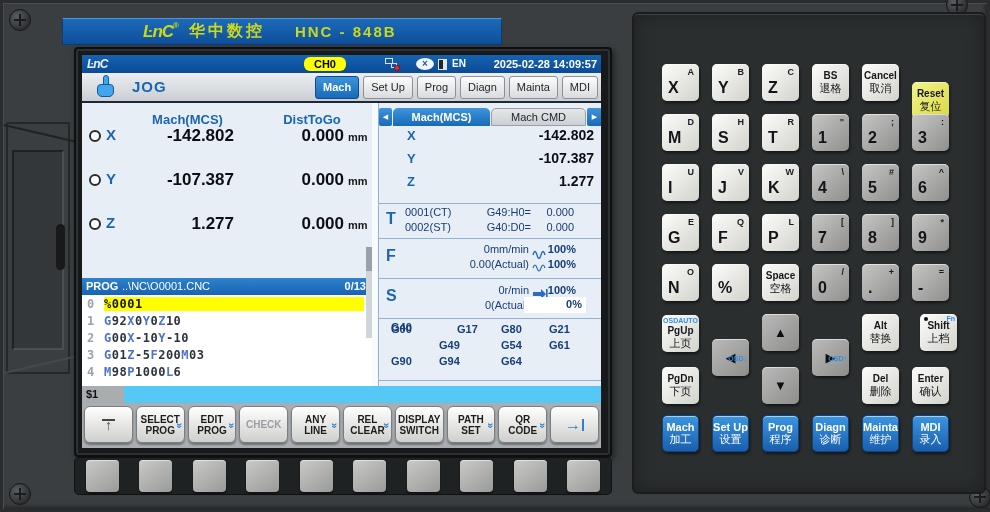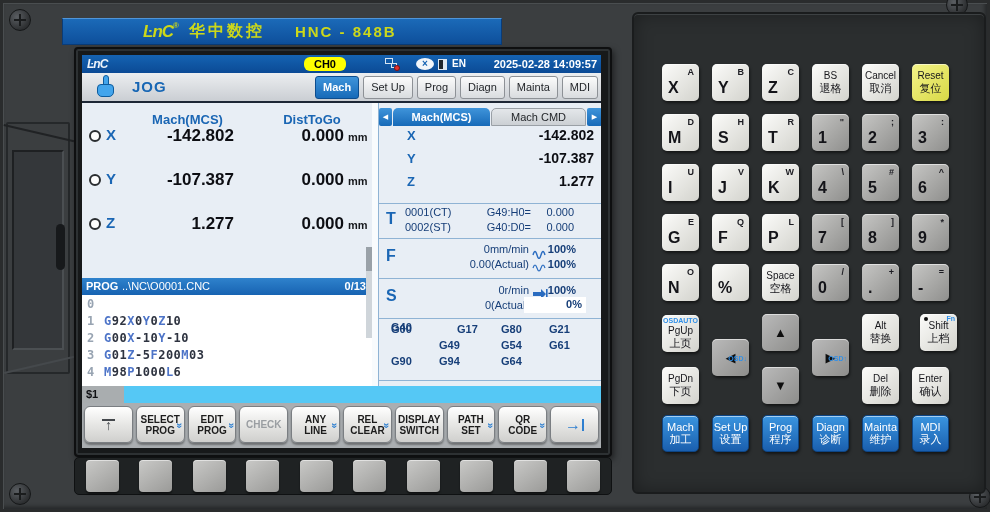--- a/index.html
+++ b/index.html
@@ -132,21 +132,21 @@
   .key { position:absolute; width:37px; height:37px; border-radius:5px;
          box-shadow:1px 2px 3px rgba(0,0,0,.55), inset 0 1px 0 rgba(255,255,255,.55); }
   .kl { background:linear-gradient(135deg,#fcfcfa,#d3d3cd); }
   .kn { background:linear-gradient(135deg,#c6c6c4,#8f8f8d); }
   .ka { background:linear-gradient(135deg,#bababa,#8d8d8b); color:#0e0e0e; font-size:13px; text-align:center; line-height:37px; }
   .ky { background:linear-gradient(135deg,#f4f489,#d8d846); }
   .kb { background:linear-gradient(180deg,#3a95e0,#1a5fae); border:1px solid #0d4585; }
   .km { position:absolute; left:6px; bottom:4px; font-size:16px; font-weight:bold; color:#141419; }
   .ks { position:absolute; right:5px; top:3px; font-size:9px; font-weight:bold; color:#1c1c22; }
   .k2 { display:flex; flex-direction:column; align-items:center; justify-content:center; }
-  .k2a { font-size:10px; font-weight:normal; color:#17171c; line-height:12px; }
+  .k2a { font-size:10px; font-weight:bold; color:#17171c; line-height:12px; }
   .k2b { font-size:11px; color:#17171c; line-height:13px; }
   .kb .k2a, .kb .k2b { color:#ffffff; }
   .kb .k2a { font-size:11px; }
   .ktag { font-size:7px; font-weight:bold; color:#2f8fe8; line-height:8px; }
   .ktagc { position:absolute; top:1px; right:2px; font-size:7px; font-weight:bold; color:#2f8fe8; }
   .led { position:absolute; top:3px; left:4px; width:4px; height:4px; border-radius:50%; background:#101010; }
 </style>
 </head>
 <body>
 
@@ -242,20 +242,21 @@
     <span class="axunit" style="top:116px">mm</span>
 
     <div class="phead">
       <span class="pt">PROG</span>
       <span class="pf">..\NC\O0001.CNC</span>
       <span class="pc">0/13</span>
     </div>
     <div class="plist">
       <div class="pline hl" style="top:1px">
         <span class="ln">0</span>
+        <span class="codechars"><span class="cl">%</span><span class="cd">0</span><span class="cd">0</span><span class="cd">0</span><span class="cd">1</span></span>
       </div>
       <div class="pline" style="top:18px">
         <span class="ln">1</span>
         <span class="codechars"><span class="cl">G</span><span class="cd">9</span><span class="cd">2</span><span class="cl">X</span><span class="cd">0</span><span class="cl">Y</span><span class="cd">0</span><span class="cl">Z</span><span class="cd">1</span><span class="cd">0</span></span>
       </div>
       <div class="pline" style="top:35px">
         <span class="ln">2</span>
         <span class="codechars"><span class="cl">G</span><span class="cd">0</span><span class="cd">0</span><span class="cl">X</span><span class="cd">-</span><span class="cd">1</span><span class="cd">0</span><span class="cl">Y</span><span class="cd">-</span><span class="cd">1</span><span class="cd">0</span></span>
       </div>
       <div class="pline" style="top:52px">
@@ -427,21 +428,21 @@
       <span class="ks">C</span>
     </div>
   <div class="key kl k2" style="left:178px;top:50px">
       <span class="k2a">BS</span>
       <span class="k2b">退格</span>
     </div>
   <div class="key kl k2" style="left:228px;top:50px">
       <span class="k2a">Cancel</span>
       <span class="k2b">取消</span>
     </div>
-  <div class="key ky k2" style="left:278px;top:50px">
+  <div class="key ky k2" style="left:278px;top:68px">
       <span class="k2a">Reset</span>
       <span class="k2b">复位</span>
     </div>
 
   <div class="key kl" style="left:28px;top:100px">
       <span class="km">M</span>
       <span class="ks">D</span>
     </div>
   <div class="key kl" style="left:78px;top:100px">
       <span class="km">S</span>

